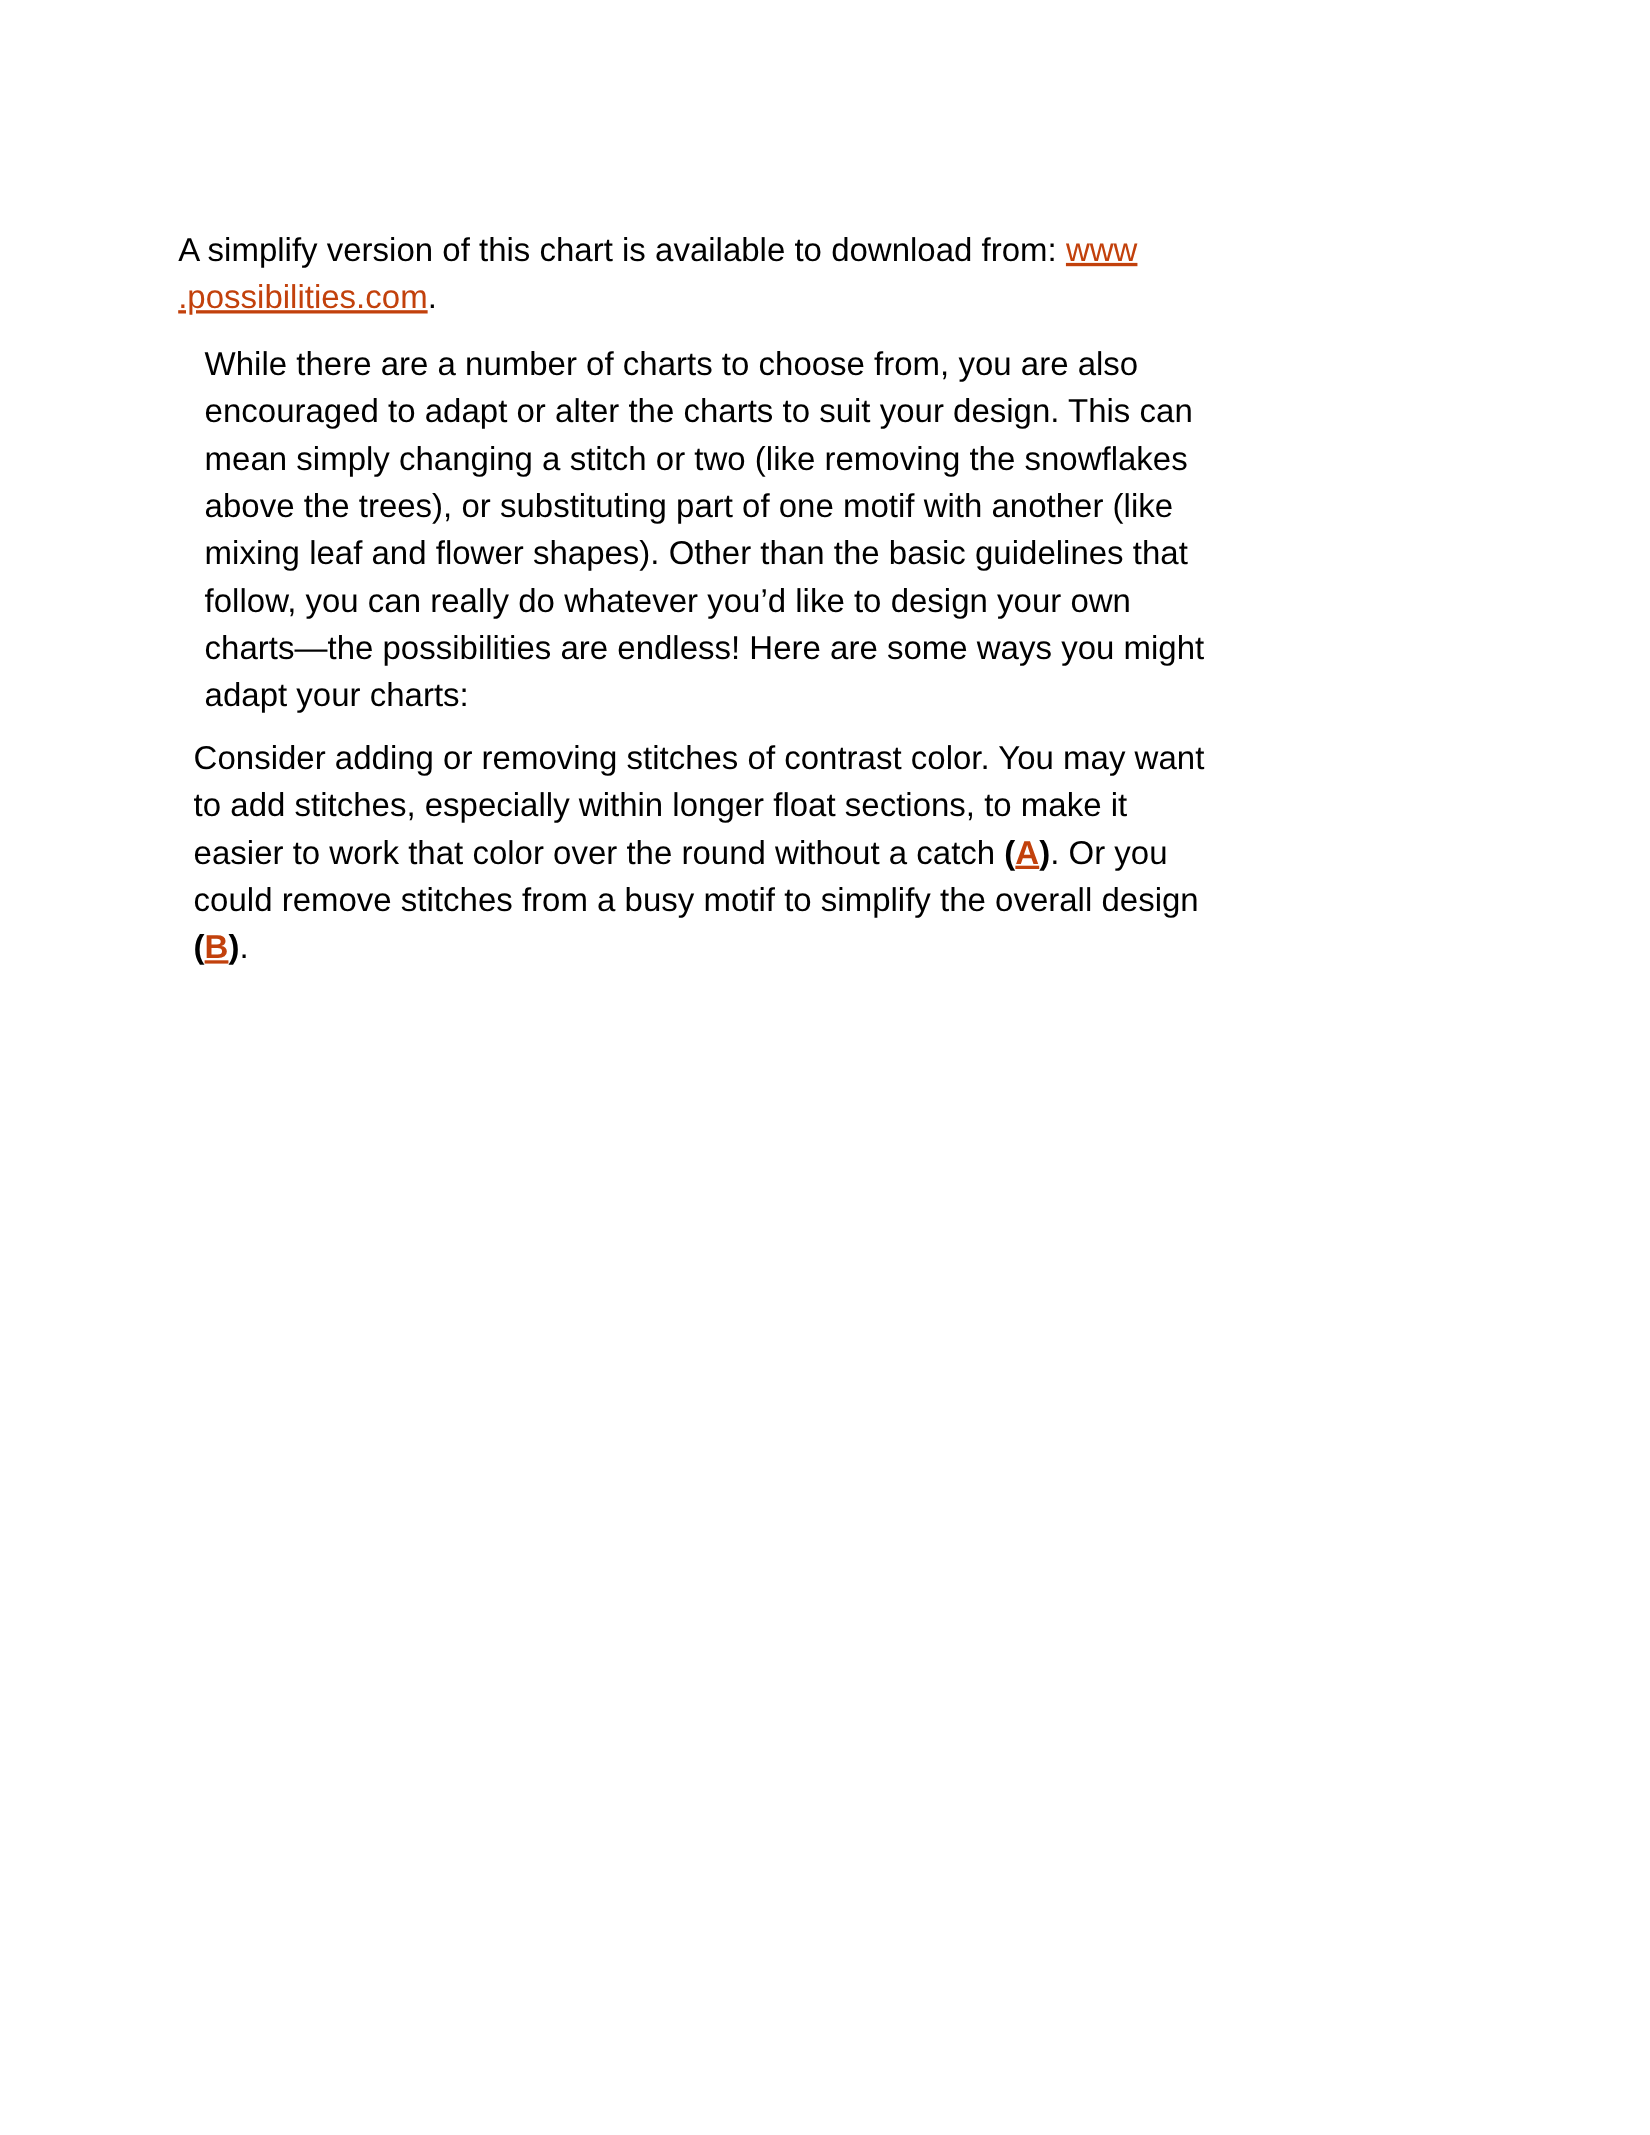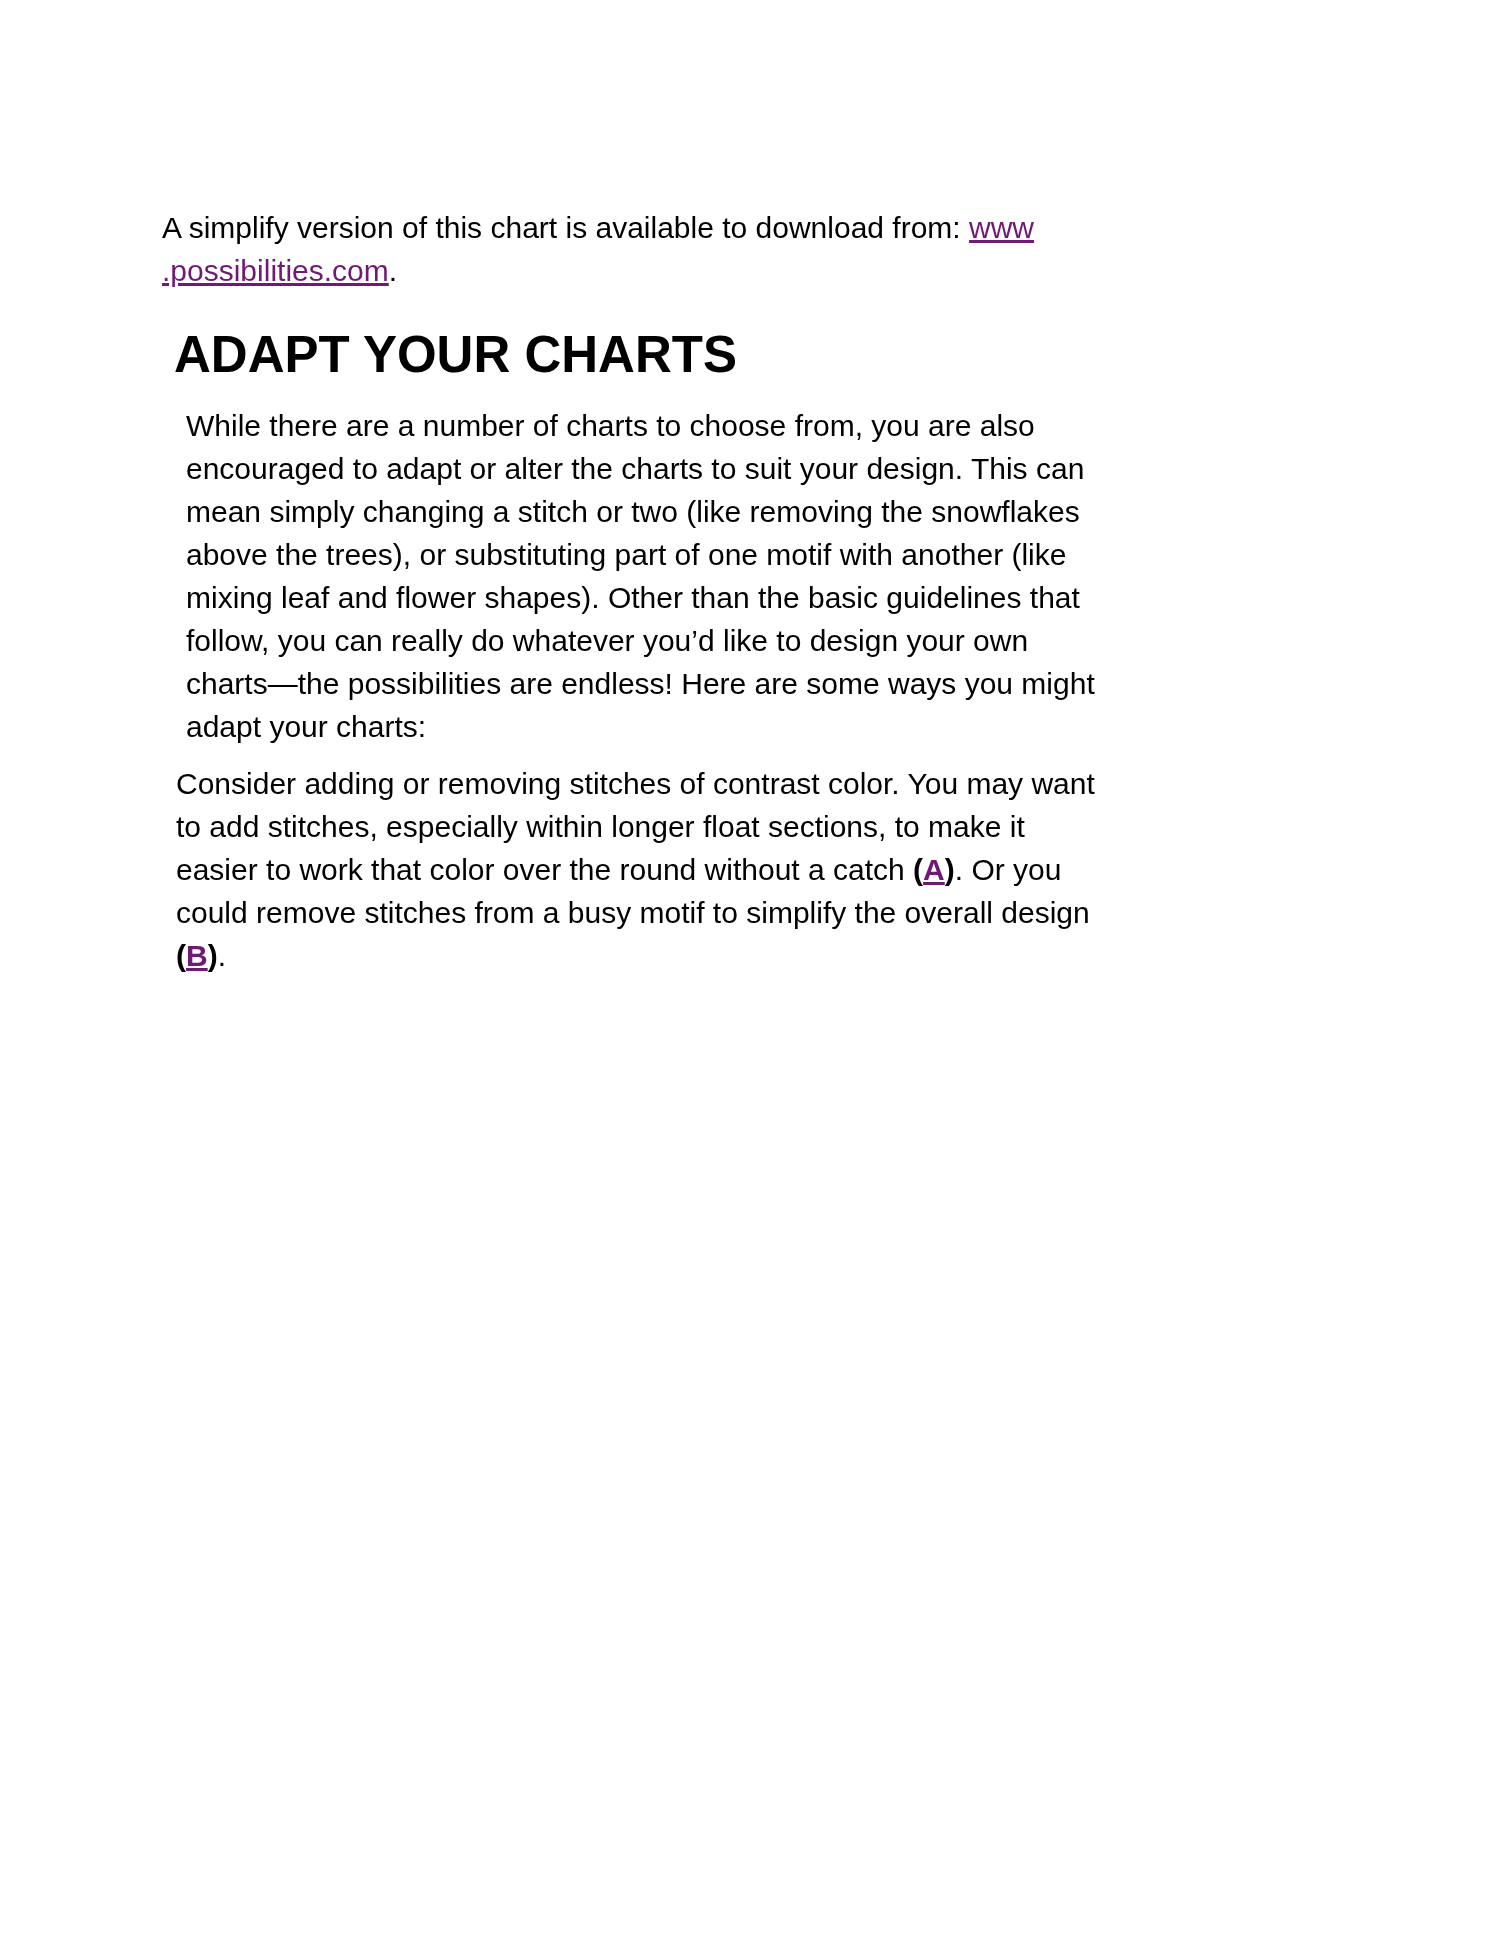--- a/index.html
+++ b/index.html
@@ -30,33 +30,32 @@
   p.para-adapt { margin-top: 18px; margin-left: 24px; }
   h2.section {
     font-size: 44px;
     line-height: 54px;
     font-weight: bold;
     margin-top: 45px;
     padding-left: 12px;
   }
   p.para-stitches { margin-top: 14px; margin-left: 14px; }
   a.doc-link {
-    color: #701a75;
+    color: #c2410c;
     text-decoration: underline;
     cursor: pointer;
   }
   .b { font-weight: bold; }
 </style>
 </head>
 <body>
 
 <div class="content">
 
   <p class="body-text"><span>A simplify version of this chart is available to download from: </span><a class="doc-link" href="#">www</a><br><a class="doc-link" href="#">.possibilities.com</a><span>.</span></p>
 
-  <h1 class="chapter">ADAPT YOUR CHARTS</h1>
 
   <p class="body-text para-adapt"><span>While there are a number of charts to choose from, you are also</span><br><span>encouraged to adapt or alter the charts to suit your design. This can</span><br><span>mean simply changing a stitch or two (like removing the snowflakes</span><br><span>above the trees), or substituting part of one motif with another (like</span><br><span>mixing leaf and flower shapes). Other than the basic guidelines that</span><br><span>follow, you can really do whatever you’d like to design your own</span><br><span>charts—the possibilities are endless! Here are some ways you might</span><br><span>adapt your charts:</span></p>
 
 
   <p class="body-text para-stitches"><span>Consider adding or removing stitches of contrast color. You may want</span><br><span>to add stitches, especially within longer float sections, to make it</span><br><span>easier to work that color over the round without a catch </span><span class="b">(</span><a class="doc-link b" href="#">A</a><span class="b">)</span><span>. Or you</span><br><span>could remove stitches from a busy motif to simplify the overall design</span><br><span class="b">(</span><a class="doc-link b" href="#">B</a><span class="b">)</span><span>.</span></p>
 
 </div>
 
 </body></html>

